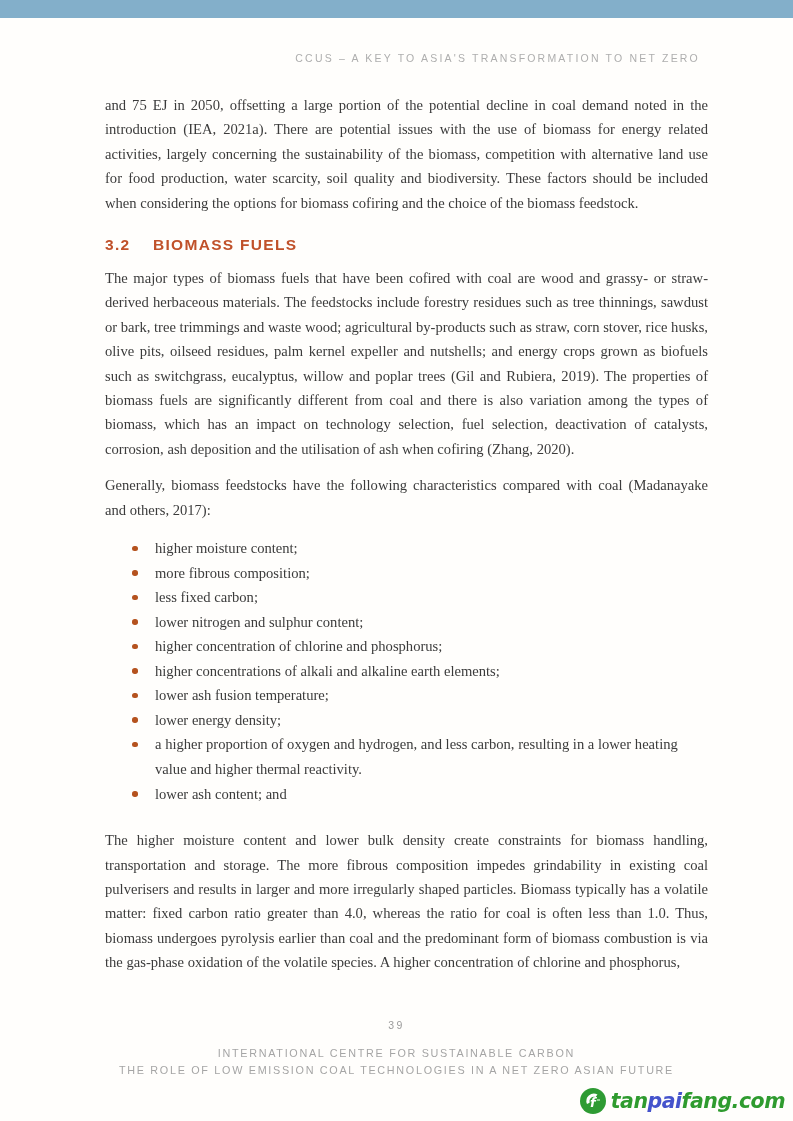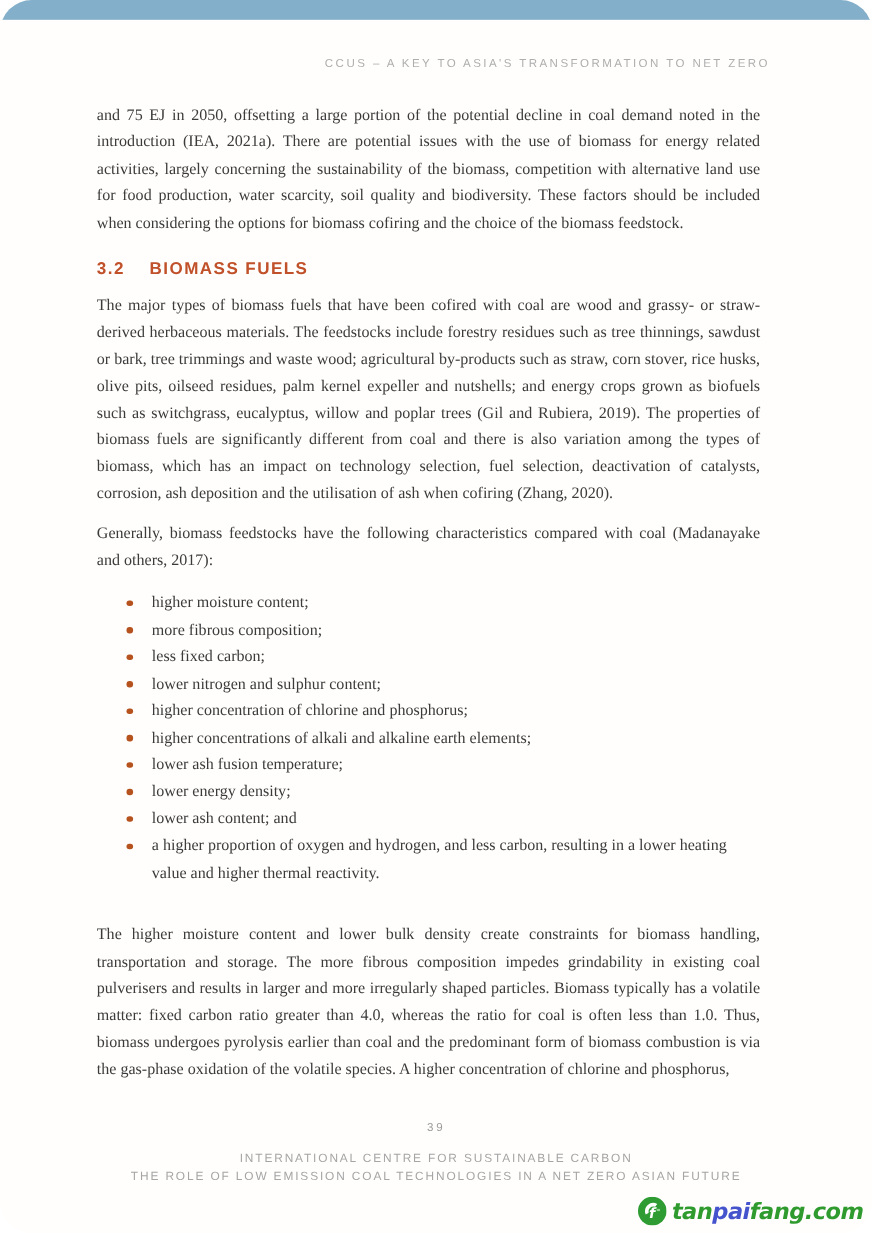--- a/index.html
+++ b/index.html
@@ -6,21 +6,20 @@
   html, body { background: #ffffff; }
   .page {
     position: relative;
     width: 793px;
     height: 1121px;
     margin: 0 auto;
     background: #fffefc;
     overflow: hidden;
     font-family: "Liberation Serif", serif;
     color: #3b3b3b;
-    border-radius: 29px;
   }
   .topbar {
     position: absolute;
     top: 0; left: 0;
     width: 100%;
     height: 18px;
     background: #83afca;
   }
   .running-header {
     position: absolute;
@@ -28,21 +27,21 @@
     right: 93px;
     font-family: "Liberation Sans", sans-serif;
     font-size: 10.5px;
     letter-spacing: 2.2px;
     color: #aeaeae;
     white-space: nowrap;
   }
   .content {
     position: absolute;
     top: 93px;
-    left: 88px;
+    left: 105px;
     width: 603px;
   }
   .body-para {
     font-size: 14.6px;
     line-height: 24.4px;
     text-align: justify;
     color: #3b3b3b;
   }
   .section-heading {
     display: flex;
@@ -51,21 +50,21 @@
     margin-bottom: 12px;
     font-family: "Liberation Sans", sans-serif;
     font-weight: bold;
     font-size: 15.5px;
     letter-spacing: 1.3px;
     color: #c0512a;
   }
   .section-heading .sec-num { width: 48px; }
   .bullet-list {
     list-style: none;
-    margin: 14px 0 32px 0;
+    margin: 14px 0 22px 0;
   }
   .bullet-list li {
     position: relative;
     padding-left: 50px;
     font-size: 14.6px;
     line-height: 24.55px;
     color: #3b3b3b;
   }
   .bullet-list li::before {
     content: "";
@@ -146,22 +145,22 @@
 
     <ul class="bullet-list">
       <li><span>higher moisture content;</span></li>
       <li><span>more fibrous composition;</span></li>
       <li><span>less fixed carbon;</span></li>
       <li><span>lower nitrogen and sulphur content;</span></li>
       <li><span>higher concentration of chlorine and phosphorus;</span></li>
       <li><span>higher concentrations of alkali and alkaline earth elements;</span></li>
       <li><span>lower ash fusion temperature;</span></li>
       <li><span>lower energy density;</span></li>
+      <li><span>a higher proportion of oxygen and hydrogen, and less carbon, resulting in a lower heating value and higher thermal reactivity.</span></li>
       <li><span>lower ash content; and</span></li>
-      <li><span>a higher proportion of oxygen and hydrogen, and less carbon, resulting in a lower heating value and higher thermal reactivity.</span></li>
     </ul>
 
     <p class="body-para">The higher moisture content and lower bulk density create constraints for biomass handling, transportation and storage. The more fibrous composition impedes grindability in existing coal pulverisers and results in larger and more irregularly shaped particles. Biomass typically has a volatile matter: fixed carbon ratio greater than 4.0, whereas the ratio for coal is often less than 1.0. Thus, biomass undergoes pyrolysis earlier than coal and the predominant form of biomass combustion is via the gas-phase oxidation of the volatile species. A higher concentration of chlorine and phosphorus,</p>
 
   </div>
 
   <div class="footer-block">
     <div class="page-number">39</div>
     <div class="footer-line">INTERNATIONAL CENTRE FOR SUSTAINABLE CARBON</div>
     <div class="footer-line">THE ROLE OF LOW EMISSION COAL TECHNOLOGIES IN A NET ZERO ASIAN FUTURE</div>

